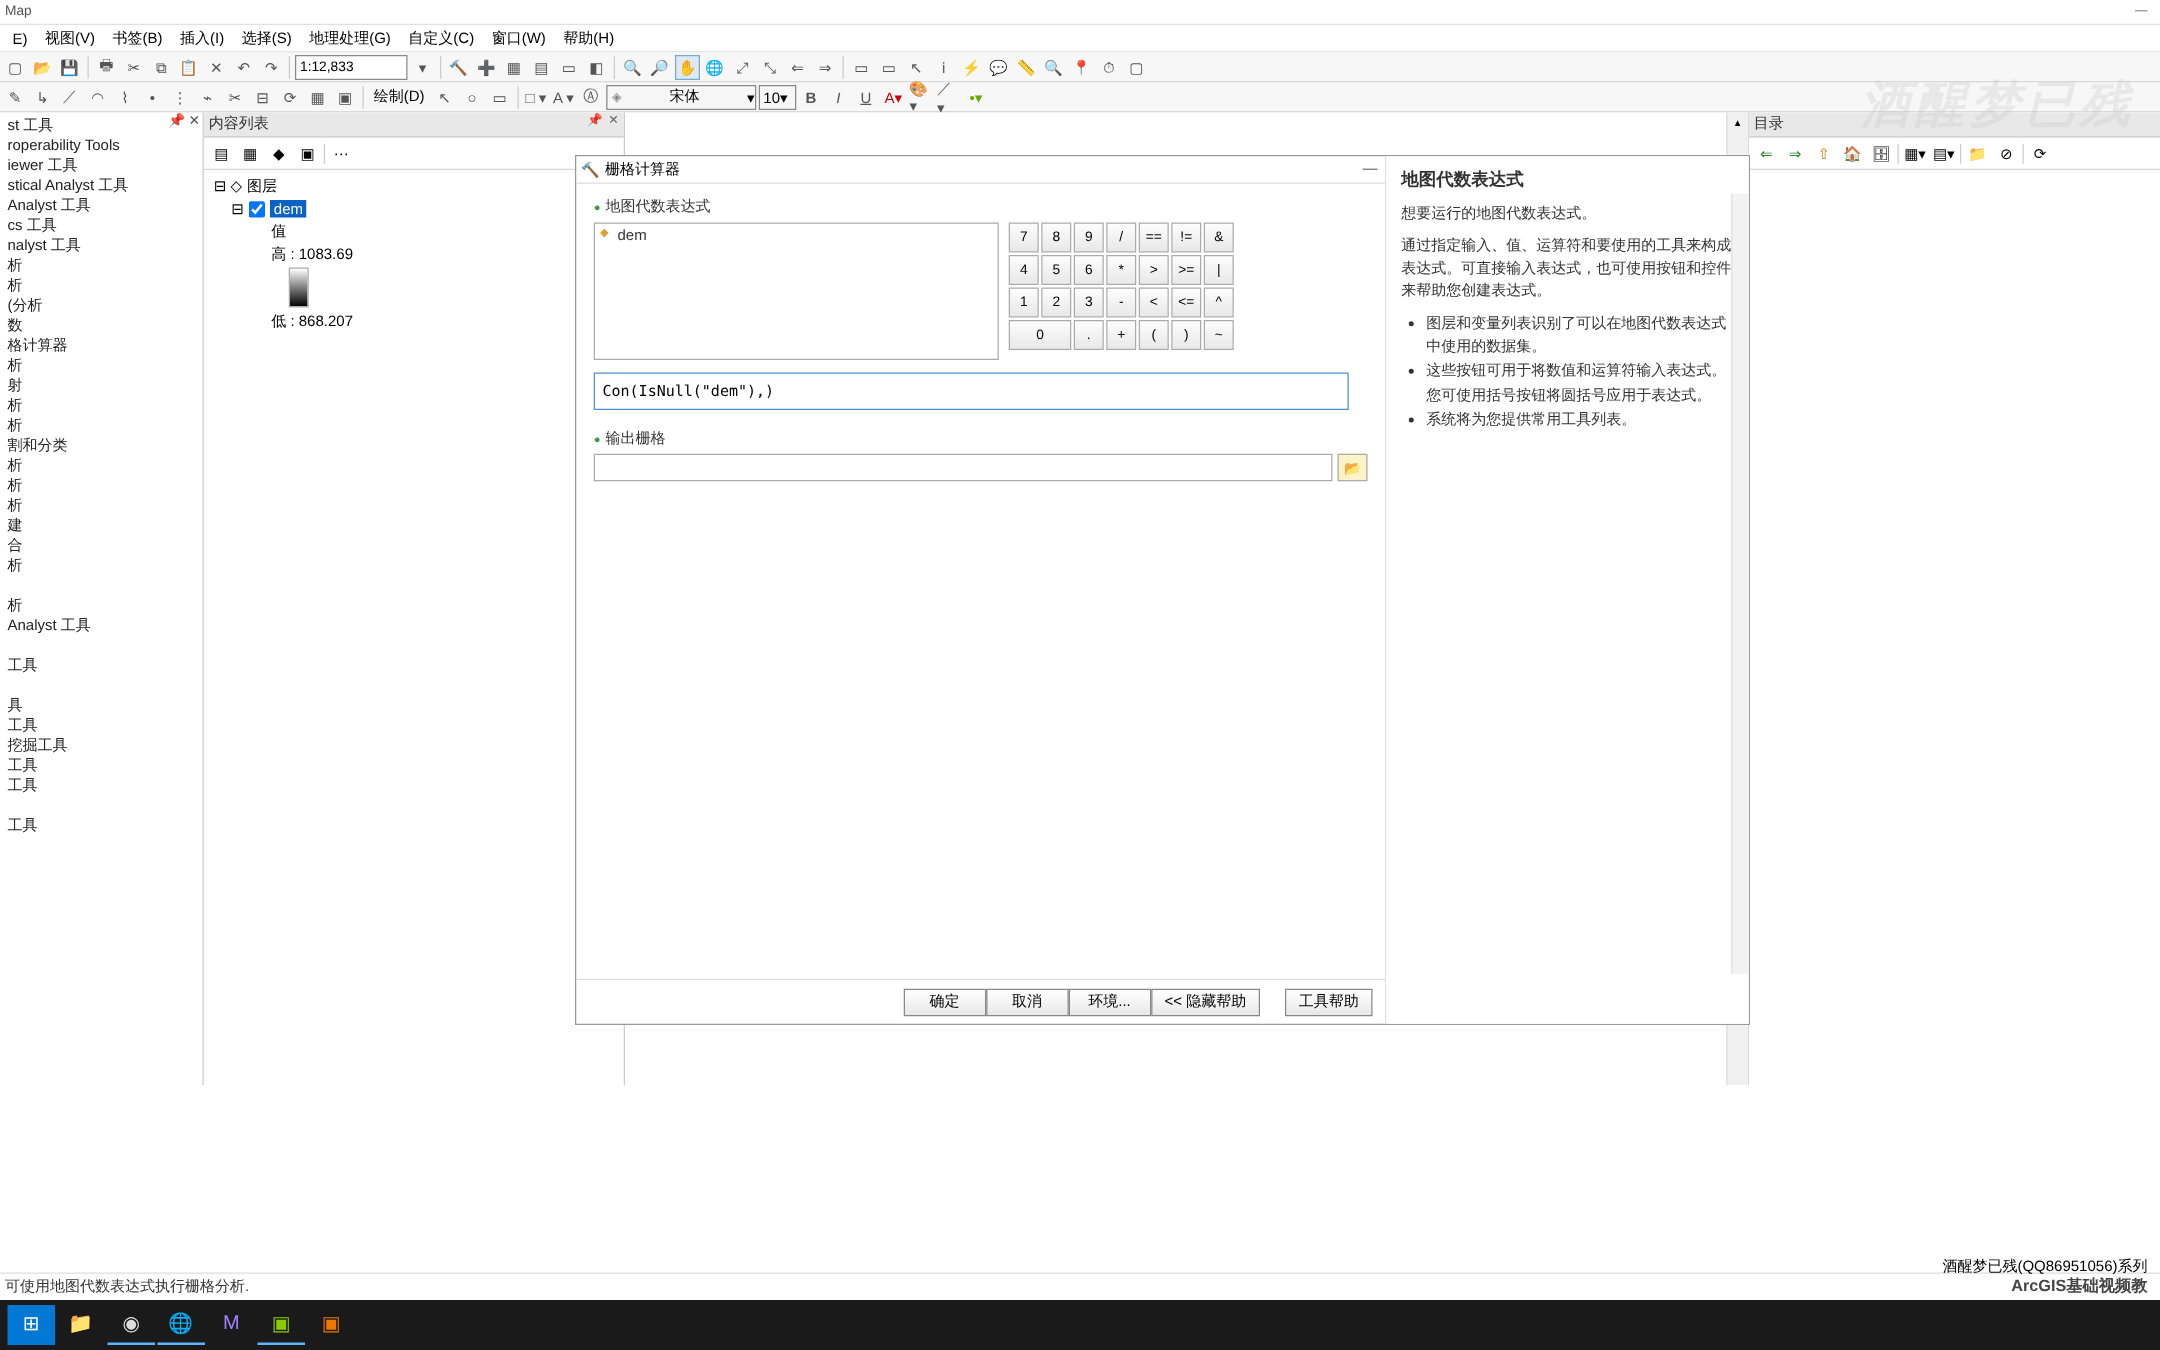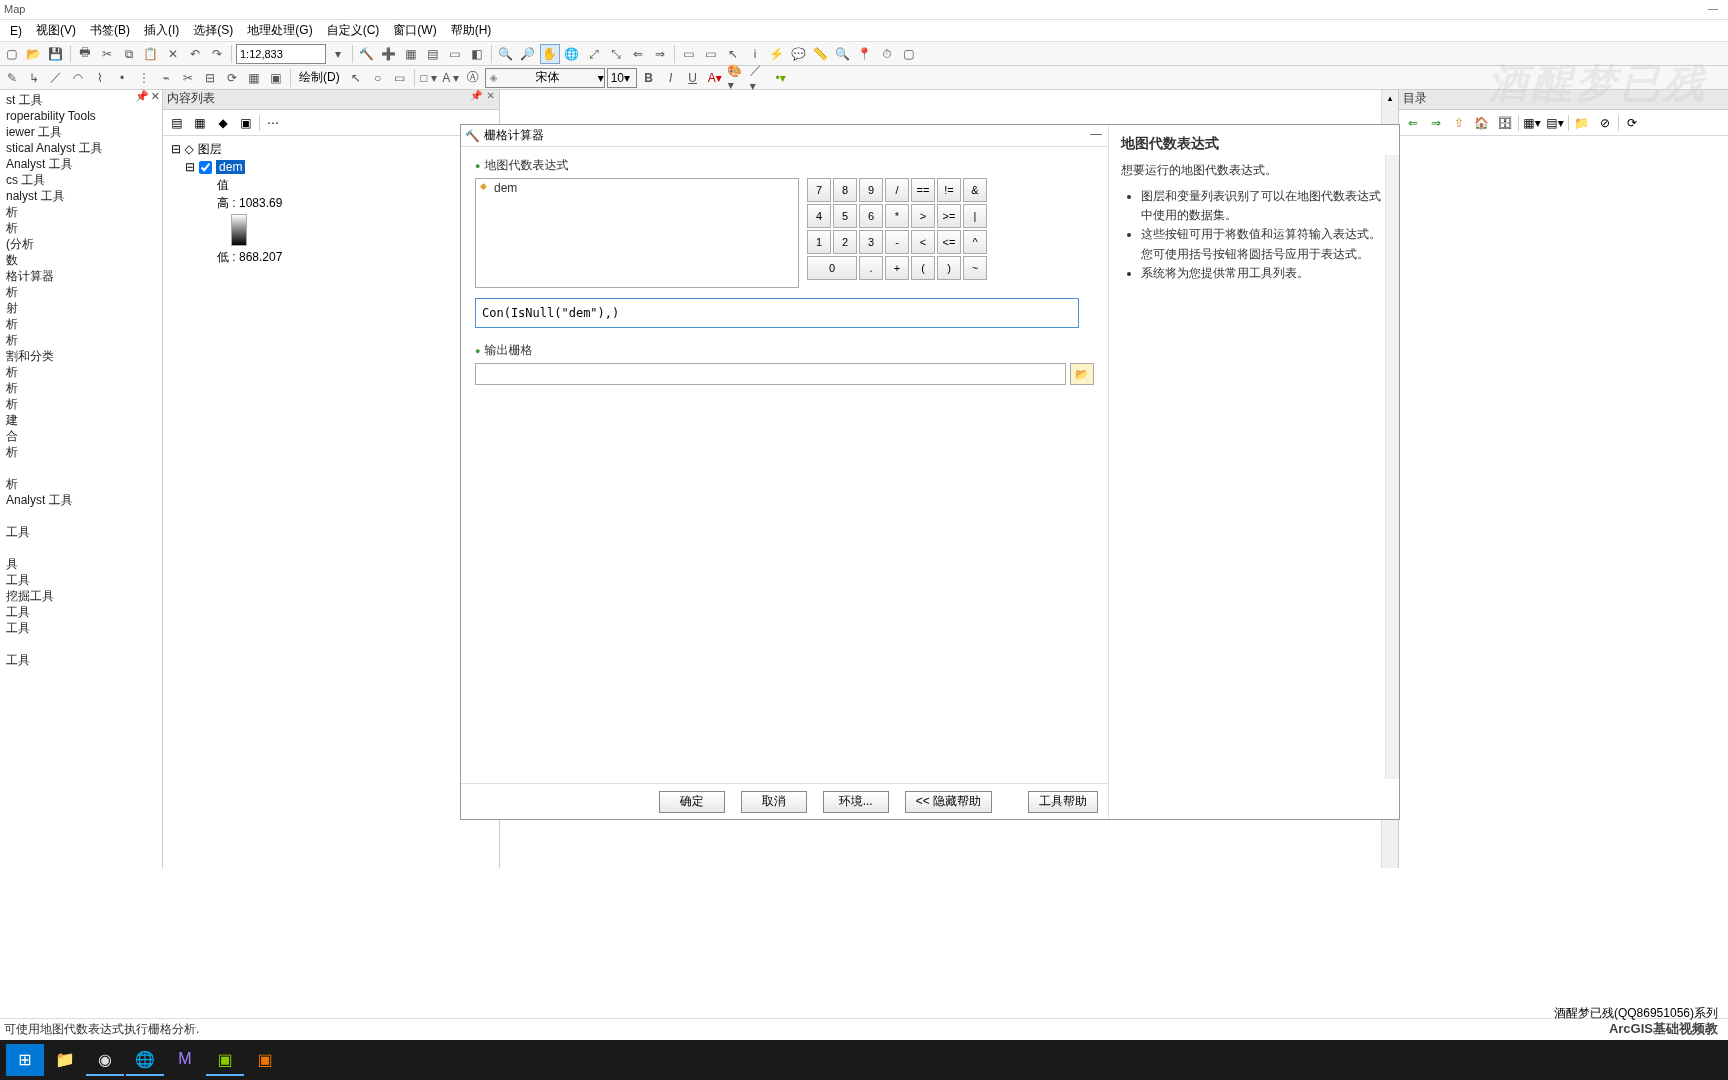--- a/index.html
+++ b/index.html
@@ -65,21 +65,21 @@
 .kbtn.wide { grid-column: span 2; }
 .funclist { border:1px solid #aaa; width:86px; height:102px; overflow-y:scroll; font-size:12px; }
 .funclist div { padding:1px 6px; }
 .funclist hr { border:none; border-top:1px solid #ddd; margin:2px 0; }
 
 .expr-input { width:604px; height:30px; border:1px solid #4a90d9; padding:4px 6px; font-size:12px; margin-top:10px; font-family: Consolas, monospace; }
 .out-row { display:flex; align-items:center; margin-top:4px; gap:4px; }
 .out-input { flex:1; height:22px; border:1px solid #aaa; padding:2px 4px; }
 .browse-btn { width:24px; height:22px; border:1px solid #aaa; background:#fdf3c8; font-size:11px; }
 
-.dlg-buttons { height:36px; border-top:1px solid #ddd; display:flex; align-items:center; justify-content:flex-end; gap:16px; padding-right:10px; }
+.dlg-buttons { height:36px; border-top:1px solid #ddd; display:flex; align-items:center; justify-content:flex-end; gap:0; padding-right:10px; }
 .dlg-btn { height:22px; min-width:66px; border:1px solid #888; background:linear-gradient(#fff,#e8e8e8); font-size:12px; padding:0 10px; }
 
 .help-h { font-size:14px; font-weight:bold; margin-bottom:8px; }
 .help-p { font-size:12px; margin-bottom:8px; line-height:1.5; }
 .help-ul { padding-left:20px; font-size:12px; line-height:1.6; }
 .scrl { position:absolute; right:0; top:30px; width:14px; bottom:40px; background:#f2f2f2; border-left:1px solid #e0e0e0; }
 
 .statusbar { position:absolute; bottom:40px; left:0; right:0; height:22px; background:#fff; border-top:1px solid #ddd; font-size:12px; padding-left:4px; display:flex; align-items:center; color:#333; }
 .left-footer { position:absolute; bottom:40px; left:0; width:163px; height:20px; background:#e8e8e8; border:1px solid #ccc; font-size:12px; padding-left:4px; line-height:18px; }
 
@@ -378,20 +378,21 @@
       <button class="dlg-btn">确定</button>
       <button class="dlg-btn">取消</button>
       <button class="dlg-btn">环境...</button>
       <button class="dlg-btn">&lt;&lt; 隐藏帮助</button>
       <button class="dlg-btn" style="margin-left:20px">工具帮助</button>
     </div>
   </div>
   <div class="dlg-right">
     <div class="help-h">地图代数表达式</div>
     <div class="help-p">想要运行的地图代数表达式。</div>
+    <div class="help-p">通过指定输入、值、运算符和要使用的工具来构成表达式。可直接输入表达式，也可使用按钮和控件来帮助您创建表达式。</div>
     <ul class="help-ul">
       <li>图层和变量列表识别了可以在地图代数表达式中使用的数据集。</li>
       <li>这些按钮可用于将数值和运算符输入表达式。您可使用括号按钮将圆括号应用于表达式。</li>
       <li>系统将为您提供常用工具列表。</li>
     </ul>
   </div>
   <div class="scrl"></div>
 </div>
 
 <div class="left-footer">Toolbox</div>

